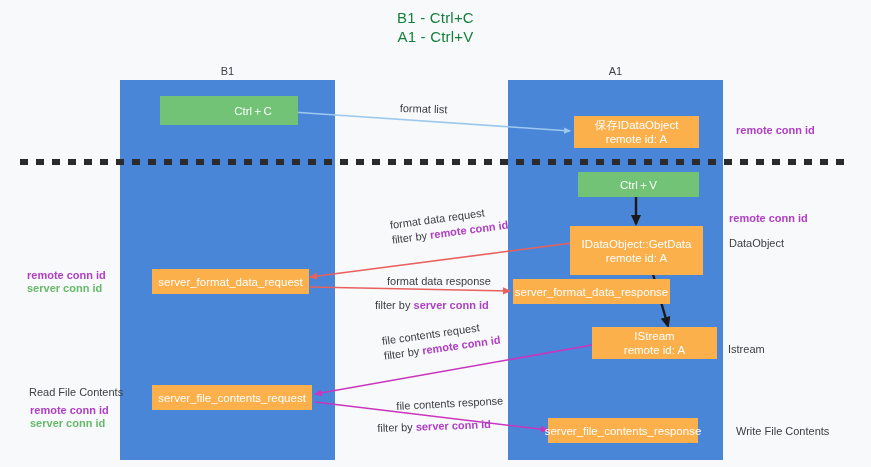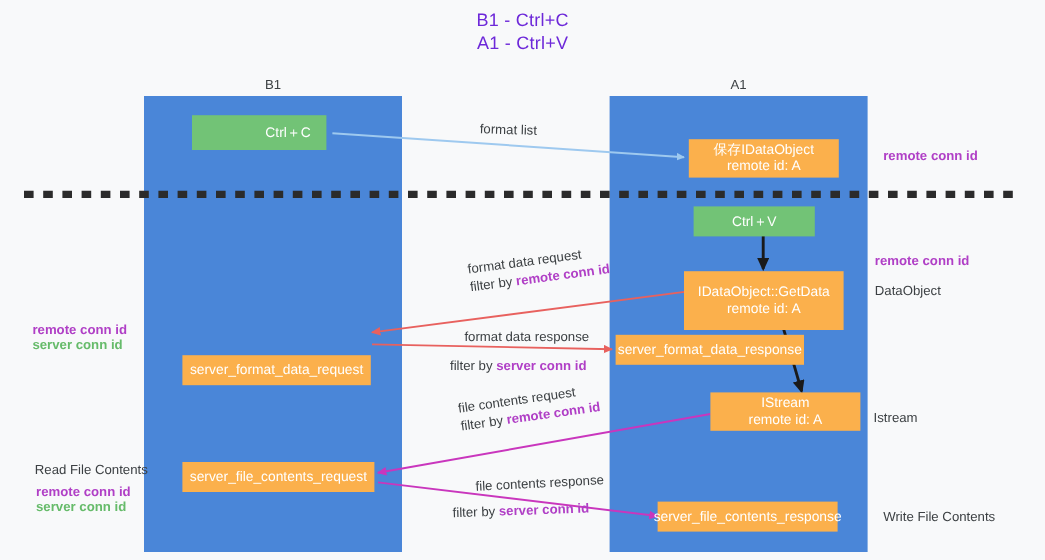--- a/index.html
+++ b/index.html
@@ -16,21 +16,21 @@
     overflow: hidden;
   }
   
   .title {
     position: absolute;
     left: 0;
     top: 8px;
     width: 871px;
     text-align: center;
     font-size: 15px;
-    color: #6d28d9;
+    color: #15803d;
     line-height: 19px;
     letter-spacing: .2px;
   }
   
   .col-head {
     position: absolute;
     text-align: center;
     font-size: 11px;
     color: #3c4043;
     line-height: 14px;
@@ -138,31 +138,31 @@
 
     <line x1="310" y1="287" x2="510" y2="291" stroke="#e8615e" stroke-width="1.6" marker-end="url(#ah-red)"></line>
 
     <line x1="592" y1="345" x2="315" y2="394" stroke="#c936bd" stroke-width="1.6" marker-end="url(#ah-magenta)"></line>
 
     <line x1="315" y1="402" x2="548" y2="430" stroke="#c936bd" stroke-width="1.6" marker-end="url(#ah-magenta)"></line>
 
     <line x1="20" y1="162" x2="852" y2="162" stroke="#2b2b2b" stroke-width="6" stroke-dasharray="8 8"></line>
   </svg>
 
-  <div class="node green" style="left:160px; top:96px; width:112px; height:29px;padding-left:48px;">Ctrl＋C</div>
+  <div class="node green" style="left:160px; top:96px; width:138px; height:29px;padding-left:48px;">Ctrl＋C</div>
 
   <div class="node orange" style="left:574px; top:116px; width:125px; height:32px;">保存IDataObject
 remote id: A</div>
 
-  <div class="node green" style="left:578px; top:172px; width:101px; height:25px;">Ctrl＋V</div>
+  <div class="node green" style="left:578px; top:172px; width:121px; height:25px;">Ctrl＋V</div>
 
   <div class="node orange" style="left:570px; top:226px; width:133px; height:49px;">IDataObject::GetData
 remote id: A</div>
 
-  <div class="node orange" style="left:152px; top:269px; width:157px; height:25px;margin-top:27px;">server_format_data_request</div>
+  <div class="node orange" style="left:152px; top:269px; width:157px; height:25px;">server_format_data_request</div>
 
   <div class="node orange" style="left:513px; top:279px; width:157px; height:25px;">server_format_data_response</div>
 
   <div class="node orange" style="left:592px; top:327px; width:125px; height:32px;">IStream
 remote id: A</div>
 
   <div class="node orange" style="left:152px; top:385px; width:160px; height:25px;">server_file_contents_request</div>
 
   <div class="node orange" style="left:548px; top:418px; width:150px; height:25px;">server_file_contents_response</div>
 

